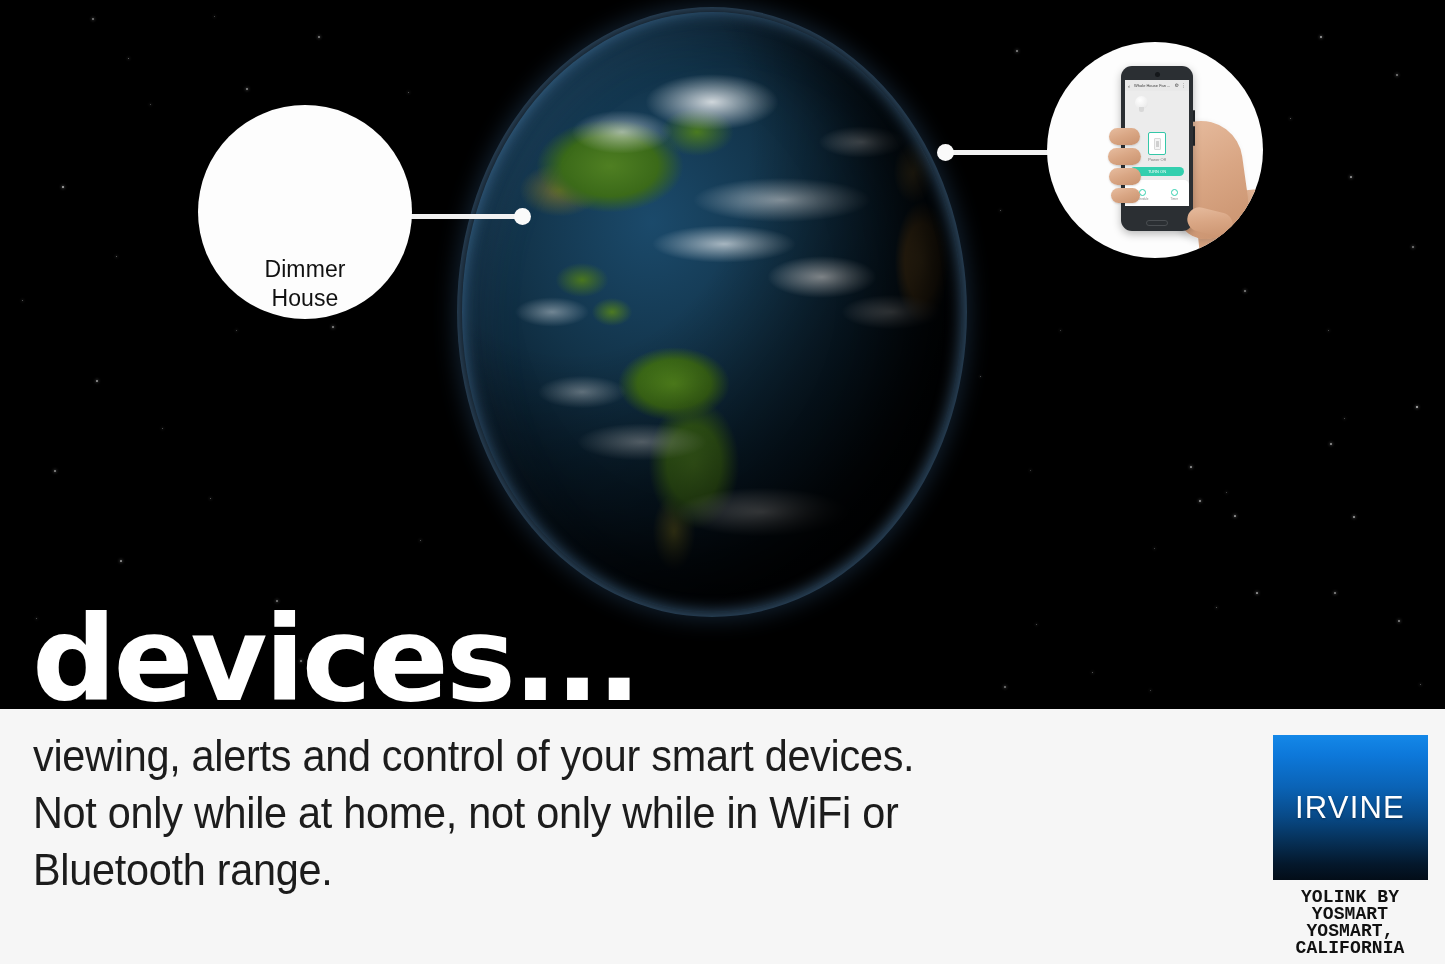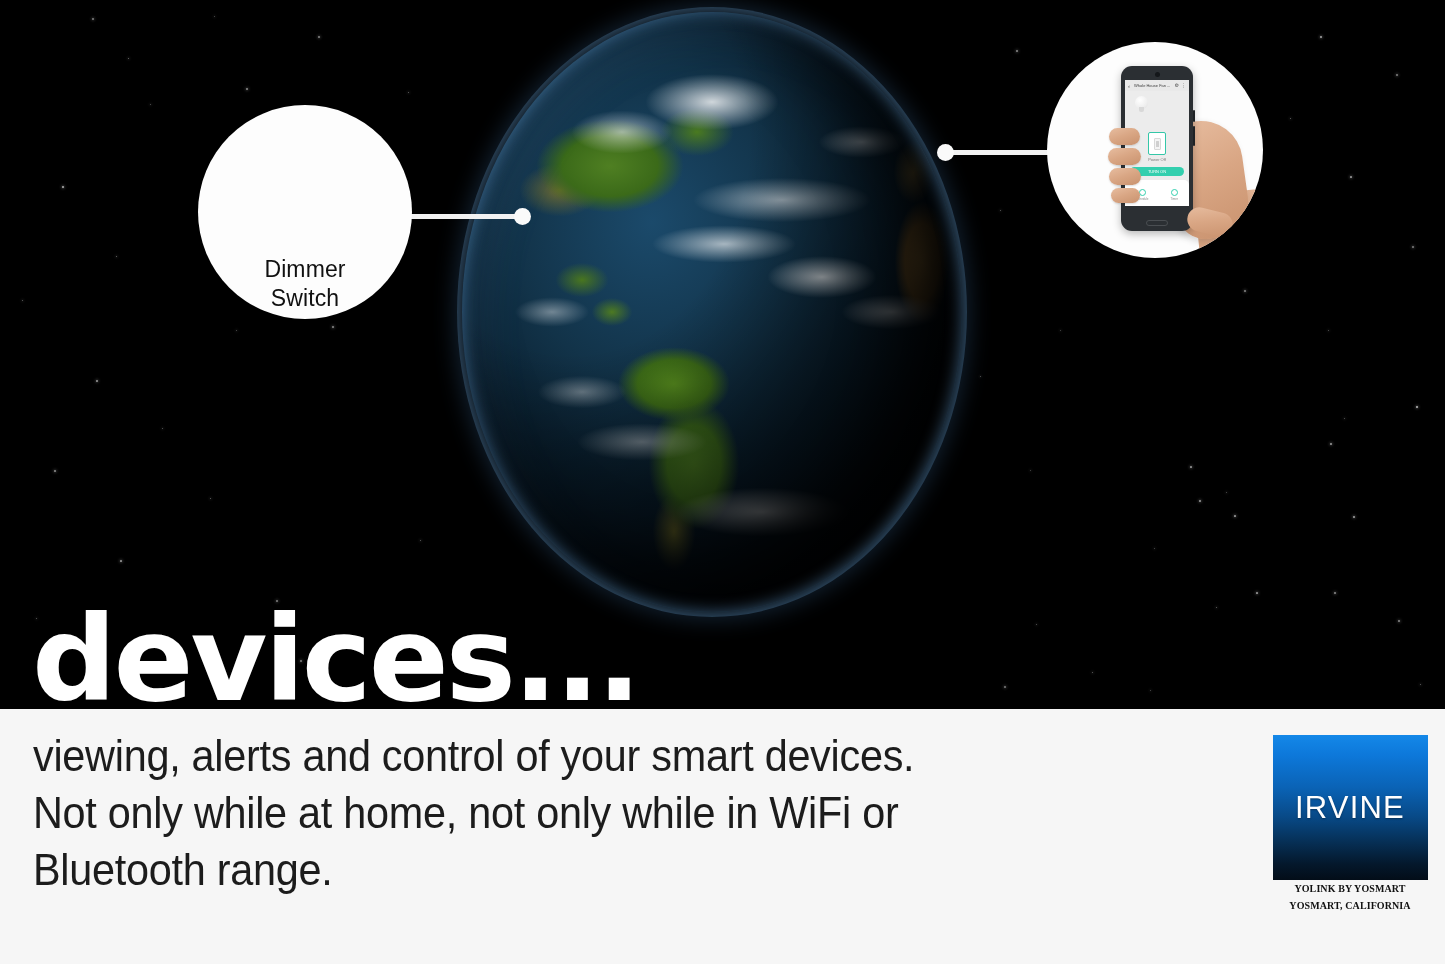--- a/index.html
+++ b/index.html
@@ -371,23 +371,24 @@
   }
   .logo-wordmark {
     color:#ffffff;
     font-family:"Liberation Sans", sans-serif;
     font-weight:300;
     font-size:31px;
     letter-spacing:1.2px;
     text-shadow:0 1px 2px rgba(0,0,0,0.35);
   }
   .logo-caption {
-    font-family:Liberation Serif, serif;
+    margin-top:9px;
+    font-family:Liberation Mono, monospace;
     font-weight:bold;
-    font-size:10px;
+    font-size:18px;
     line-height:17px;
     color:#111;
     letter-spacing:0.1px;
   }
 </style>
 </head>
 <body>
 
 <div class="stage">
 
@@ -460,21 +461,21 @@
 
   <div class="connector conn-left"></div>
   <div class="conn-dot dot-left"></div>
   <div class="connector conn-right"></div>
   <div class="conn-dot dot-right"></div>
 
   <div class="callout callout-left">
 
     <div class="callout-label">
       <div>Dimmer</div>
-      <div>Switch</div>
+      <div>House</div>
     </div>
   </div>
 
   <div class="callout callout-right">
     <div class="phone-scene">
 
       <div class="hand wrist"></div>
       <div class="hand palm"></div>
 
       <div class="phone-body">

